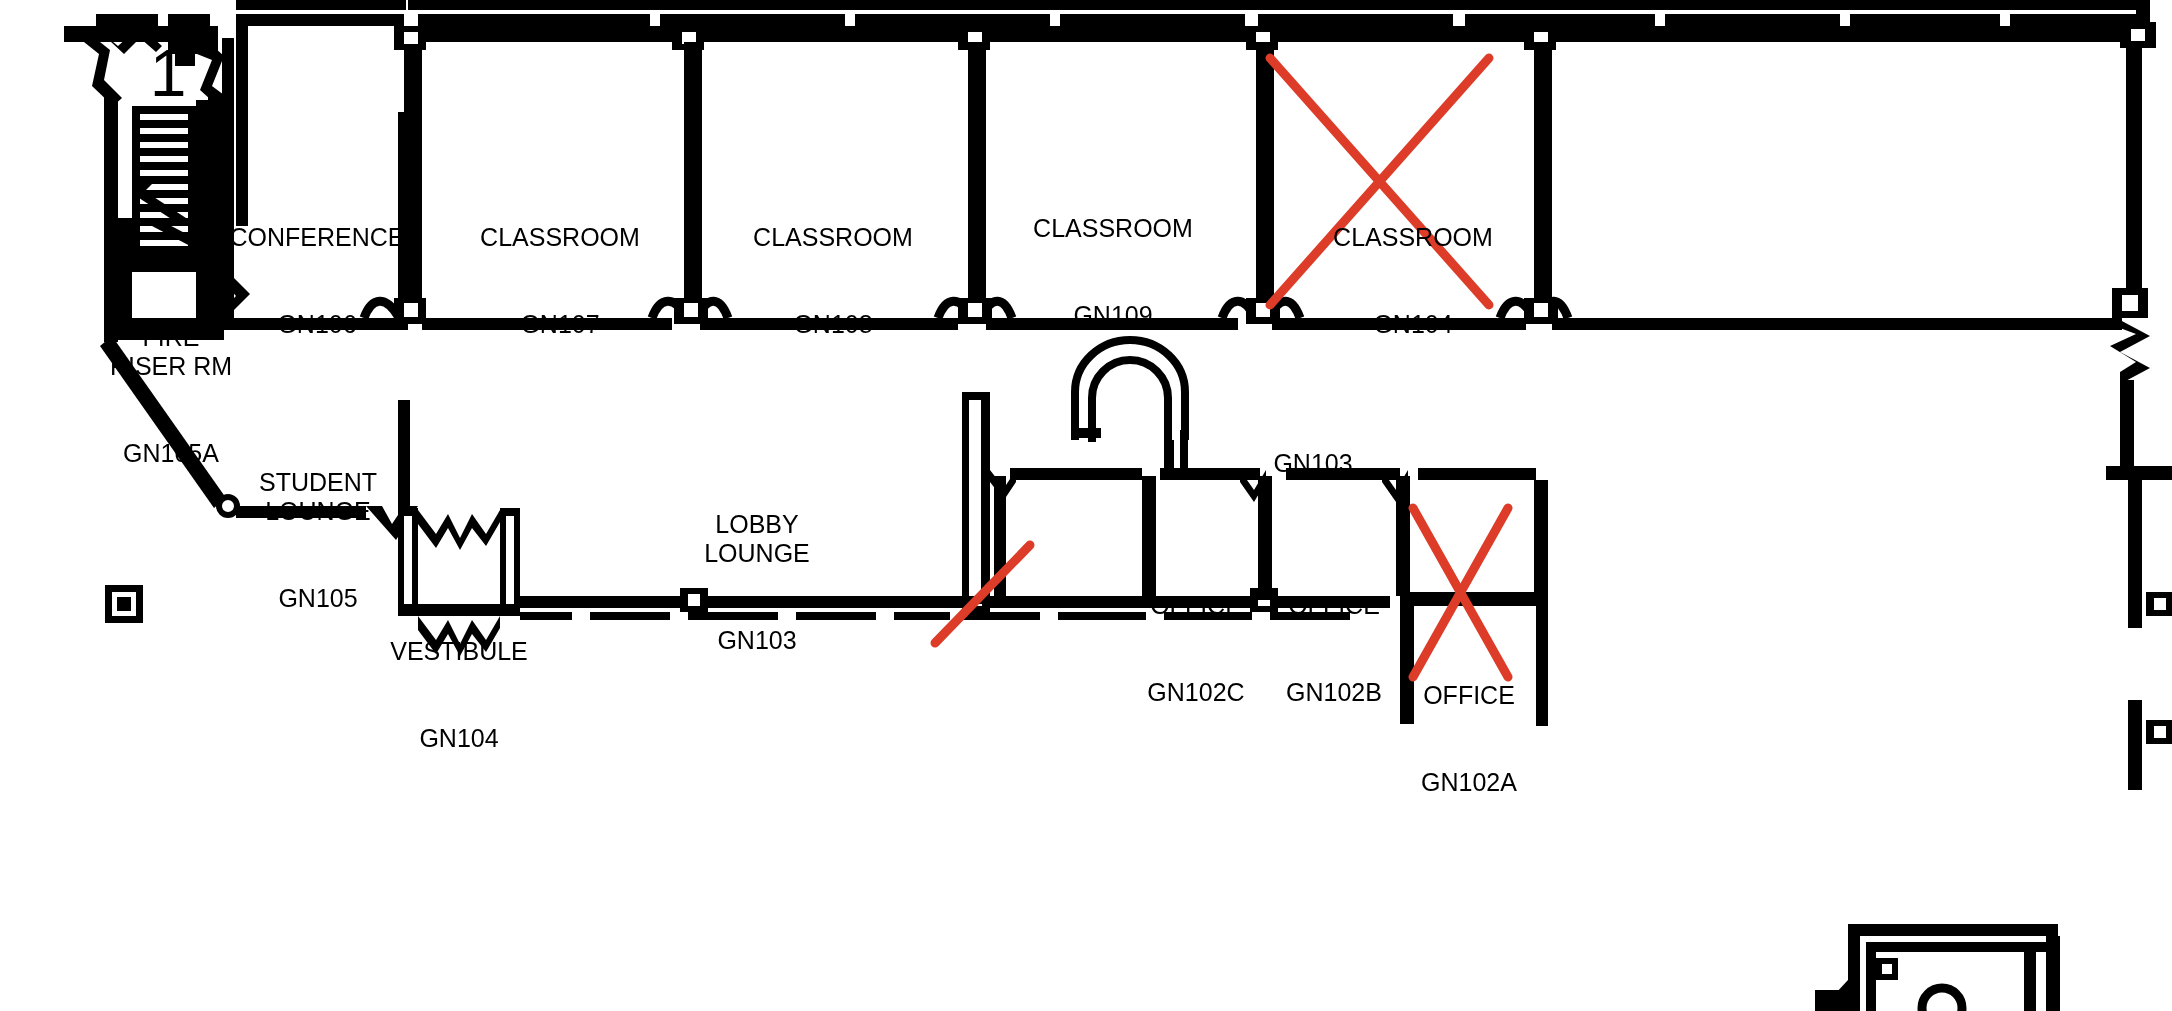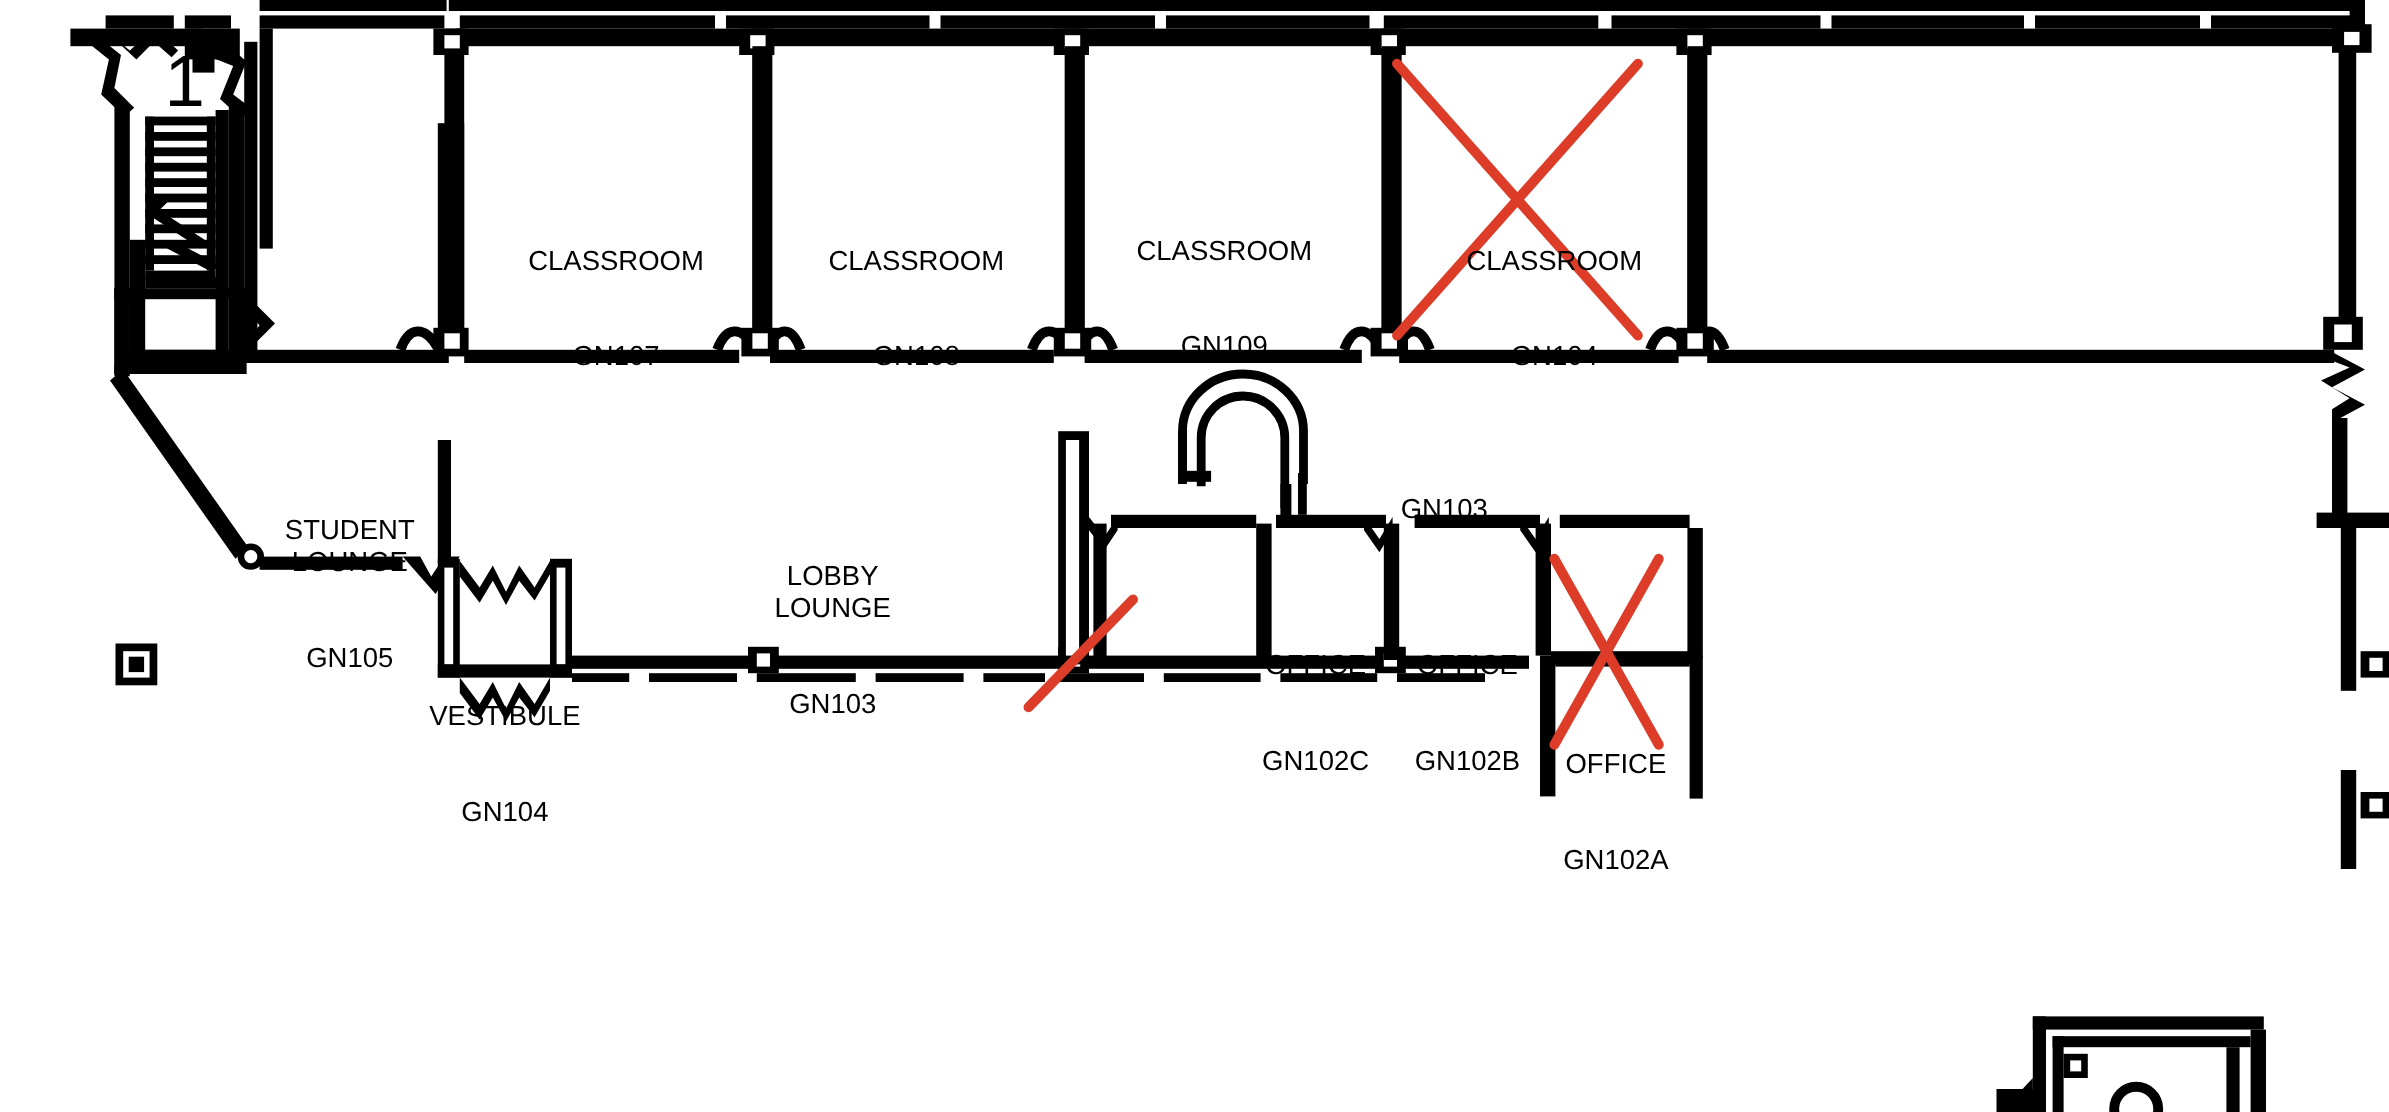--- a/index.html
+++ b/index.html
@@ -320,20 +320,24 @@
       <line x1="1489" y1="58" x2="1270" y2="305"></line>
       <line x1="1413" y1="508" x2="1508" y2="677"></line>
       <line x1="1508" y1="508" x2="1413" y2="677"></line>
       <line x1="1030" y1="545" x2="935" y2="643"></line>
     </g>
 
   </svg>
 
   <div class="stair-number" style="left:168px; top:35px;">1</div>
 
+  <div class="room-label" style="left:317px; top:165px;">
+    <span class="ln">CONFERENCE</span>
+    <span class="ln">GN106</span>
+  </div>
 
   <div class="room-label" style="left:560px; top:165px;">
     <span class="ln">CLASSROOM</span>
     <span class="ln">GN107</span>
   </div>
 
   <div class="room-label" style="left:833px; top:165px;">
     <span class="ln">CLASSROOM</span>
     <span class="ln">GN108</span>
   </div>
@@ -371,20 +375,24 @@
   <div class="room-label" style="left:1334px; top:533px;">
     <span class="ln">OFFICE</span>
     <span class="ln">GN102B</span>
   </div>
 
   <div class="room-label" style="left:1469px; top:623px;">
     <span class="ln">OFFICE</span>
     <span class="ln">GN102A</span>
   </div>
 
+  <div class="room-label" style="left:171px; top:265px;">
+    <span class="ln"><span class="ln">FIRE</span><span class="ln">RISER RM</span></span>
+    <span class="ln">GN105A</span>
+  </div>
 
   <div class="room-label" style="left:1313px; top:391px;">
     <span class="ln">GN103</span>
   </div>
 
 
 
 </div>
 
 </body></html>

